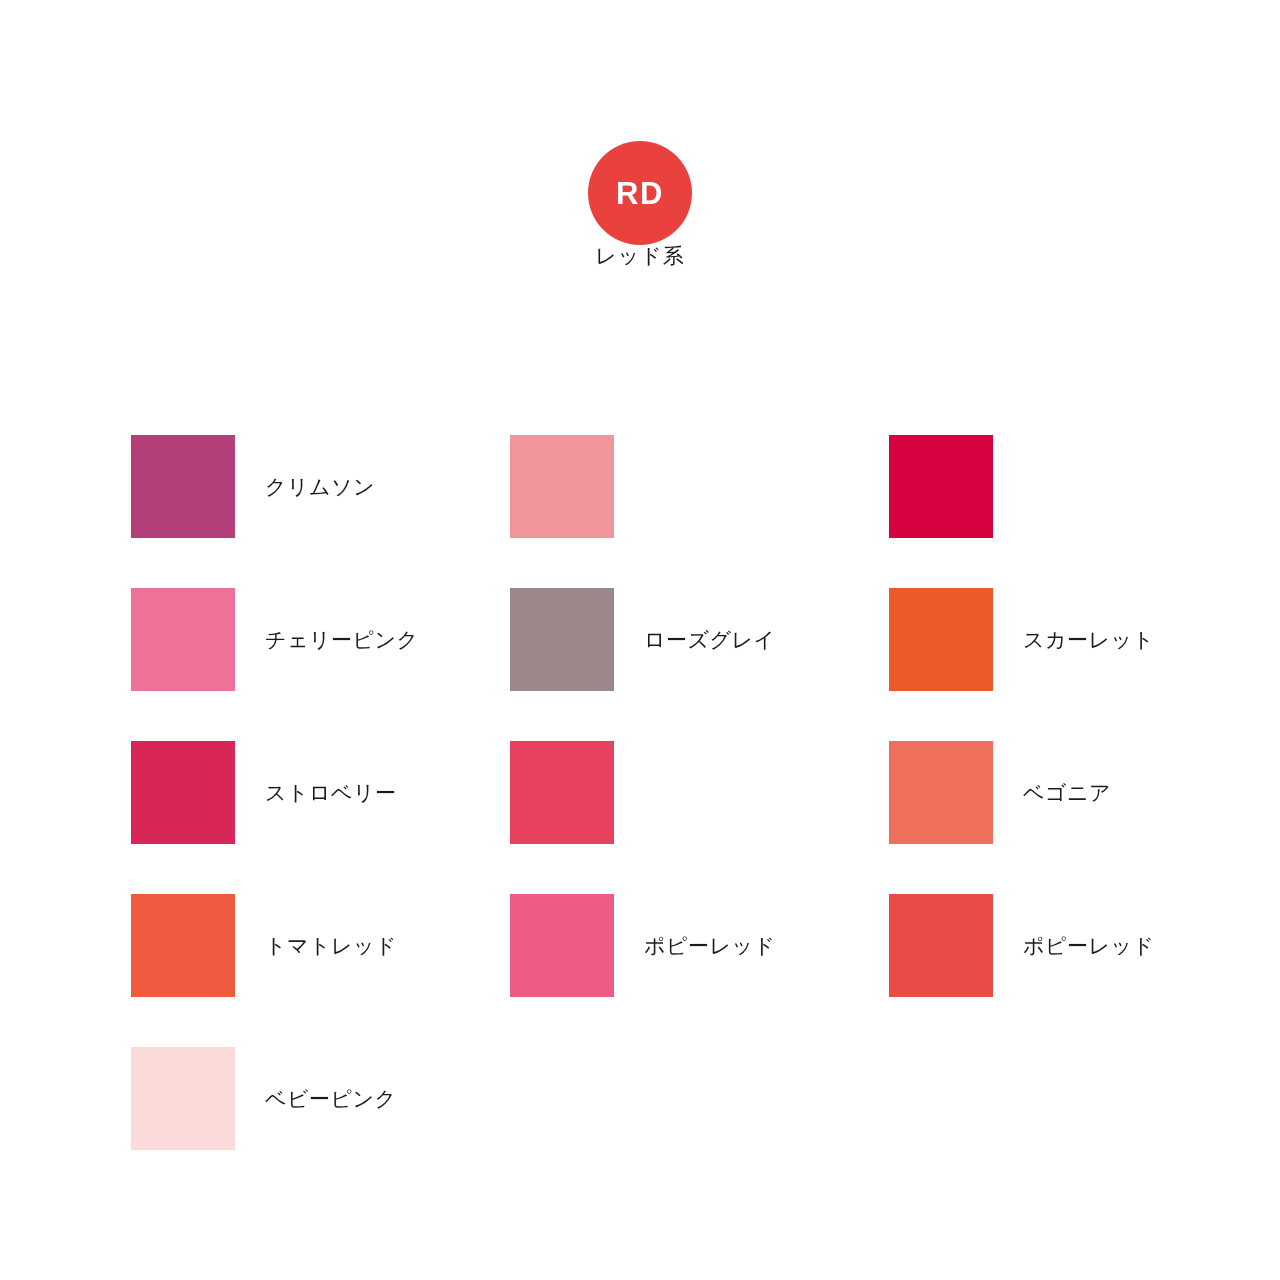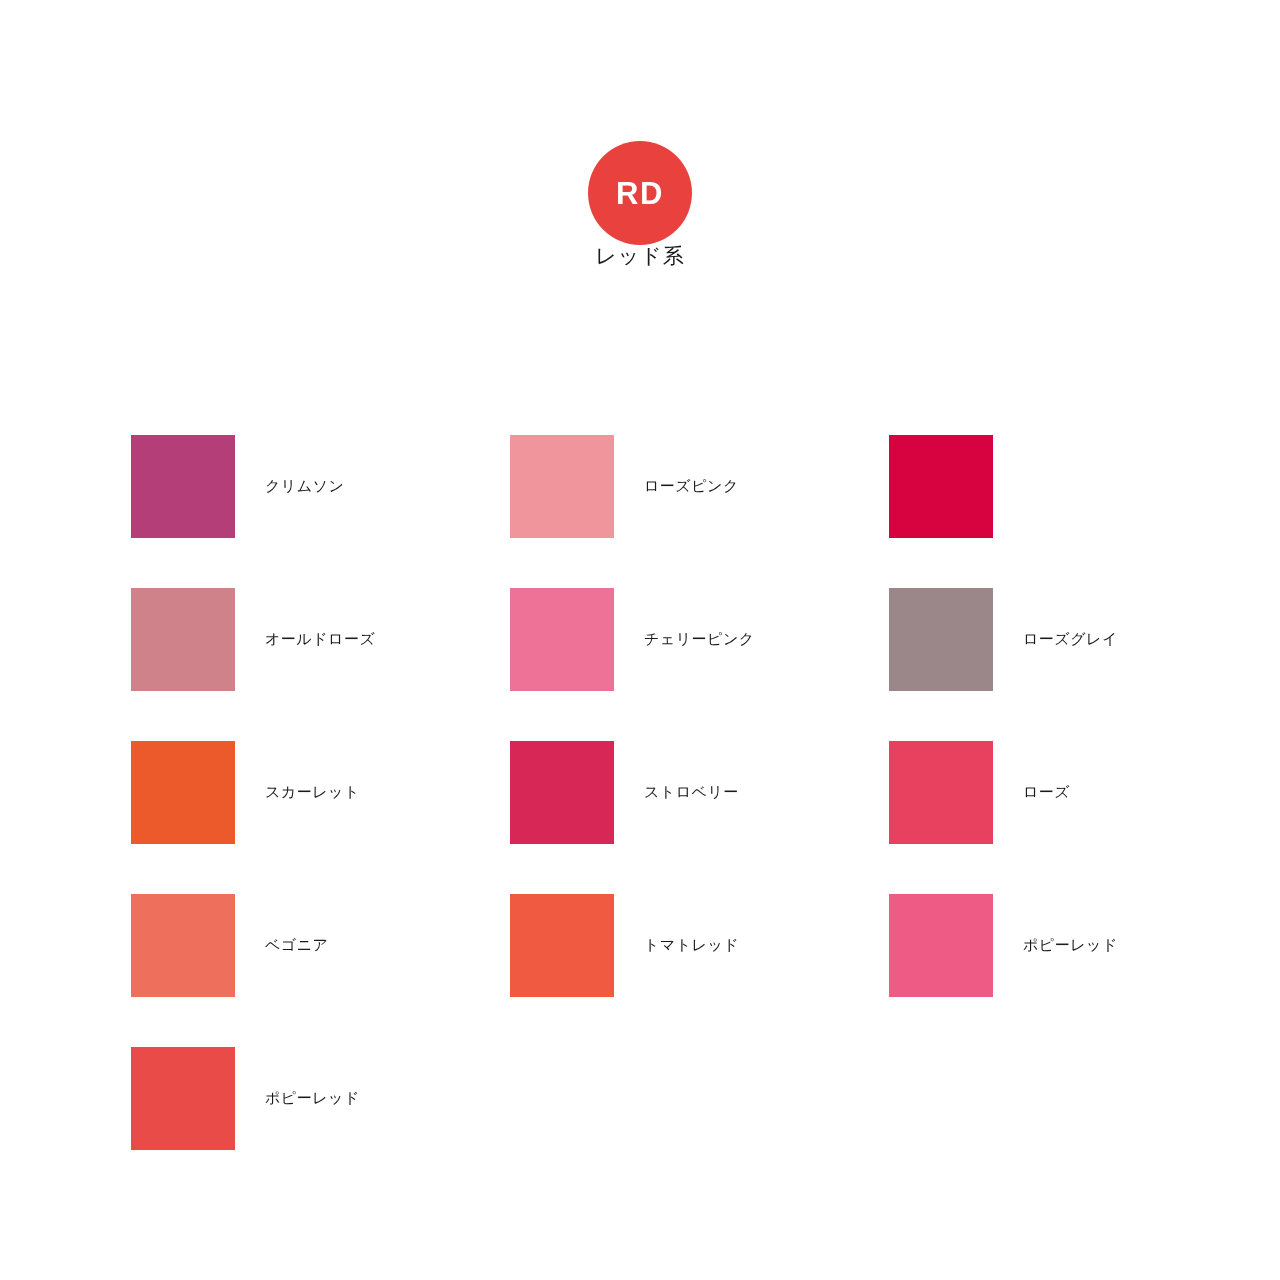--- a/index.html
+++ b/index.html
@@ -78,21 +78,21 @@
   .swatch-chip {
     width: 104px;
     height: 103px;
     flex: 0 0 auto;
   }
   .swatch-name {
     margin-left: 30px;
     height: 103px;
     display: flex;
     align-items: center;
-    font-size: 15px;
+    font-size: 21px;
     color: #1A1A1A;
     letter-spacing: 0.5px;
     white-space: nowrap;
     font-family: "Liberation Sans", "DejaVu Sans", sans-serif;
   }
 </style>
 </head>
 <body style="background: rgb(255, 255, 255);">
 
 <div class="page">
@@ -104,60 +104,58 @@
     <div class="category-label">レッド系</div>
   </div>
 
   <div class="swatch-grid">
       <div class="swatch-cell">
         <div class="swatch-chip" style="background: rgb(179, 62, 120);"></div>
         <div class="swatch-name">クリムソン</div>
       </div>
       <div class="swatch-cell">
         <div class="swatch-chip" style="background: rgb(241, 149, 156);"></div>
-        <div class="swatch-name">ローズピンク</div>
       </div>
       <div class="swatch-cell">
         <div class="swatch-chip" style="background: rgb(215, 3, 64);"></div>
-      </div>
-      <div class="swatch-cell">
-        <div class="swatch-chip" style="background: rgb(208, 130, 138);"></div>
-        <div class="swatch-name">オールドローズ</div>
       </div>
       <div class="swatch-cell">
         <div class="swatch-chip" style="background: rgb(238, 113, 152);"></div>
         <div class="swatch-name">チェリーピンク</div>
       </div>
       <div class="swatch-cell">
         <div class="swatch-chip" style="background: rgb(155, 134, 137);"></div>
         <div class="swatch-name">ローズグレイ</div>
       </div>
       <div class="swatch-cell">
         <div class="swatch-chip" style="background: rgb(236, 90, 43);"></div>
         <div class="swatch-name">スカーレット</div>
       </div>
       <div class="swatch-cell">
         <div class="swatch-chip" style="background: rgb(214, 39, 87);"></div>
         <div class="swatch-name">ストロベリー</div>
       </div>
       <div class="swatch-cell">
         <div class="swatch-chip" style="background: rgb(232, 64, 95);"></div>
-        <div class="swatch-name">ローズ</div>
       </div>
       <div class="swatch-cell">
         <div class="swatch-chip" style="background: rgb(238, 112, 92);"></div>
         <div class="swatch-name">ベゴニア</div>
       </div>
       <div class="swatch-cell">
         <div class="swatch-chip" style="background: rgb(240, 90, 64);"></div>
         <div class="swatch-name">トマトレッド</div>
       </div>
       <div class="swatch-cell">
         <div class="swatch-chip" style="background: rgb(238, 92, 134);"></div>
         <div class="swatch-name">ポピーレッド</div>
       </div>
       <div class="swatch-cell">
         <div class="swatch-chip" style="background: rgb(232, 75, 72);"></div>
         <div class="swatch-name">ポピーレッド</div>
       </div>
+      <div class="swatch-cell">
+        <div class="swatch-chip" style="background: rgb(250, 219, 217);"></div>
+        <div class="swatch-name">ベビーピンク</div>
+      </div>
     </div>
 
 </div>
 
 </body></html>

